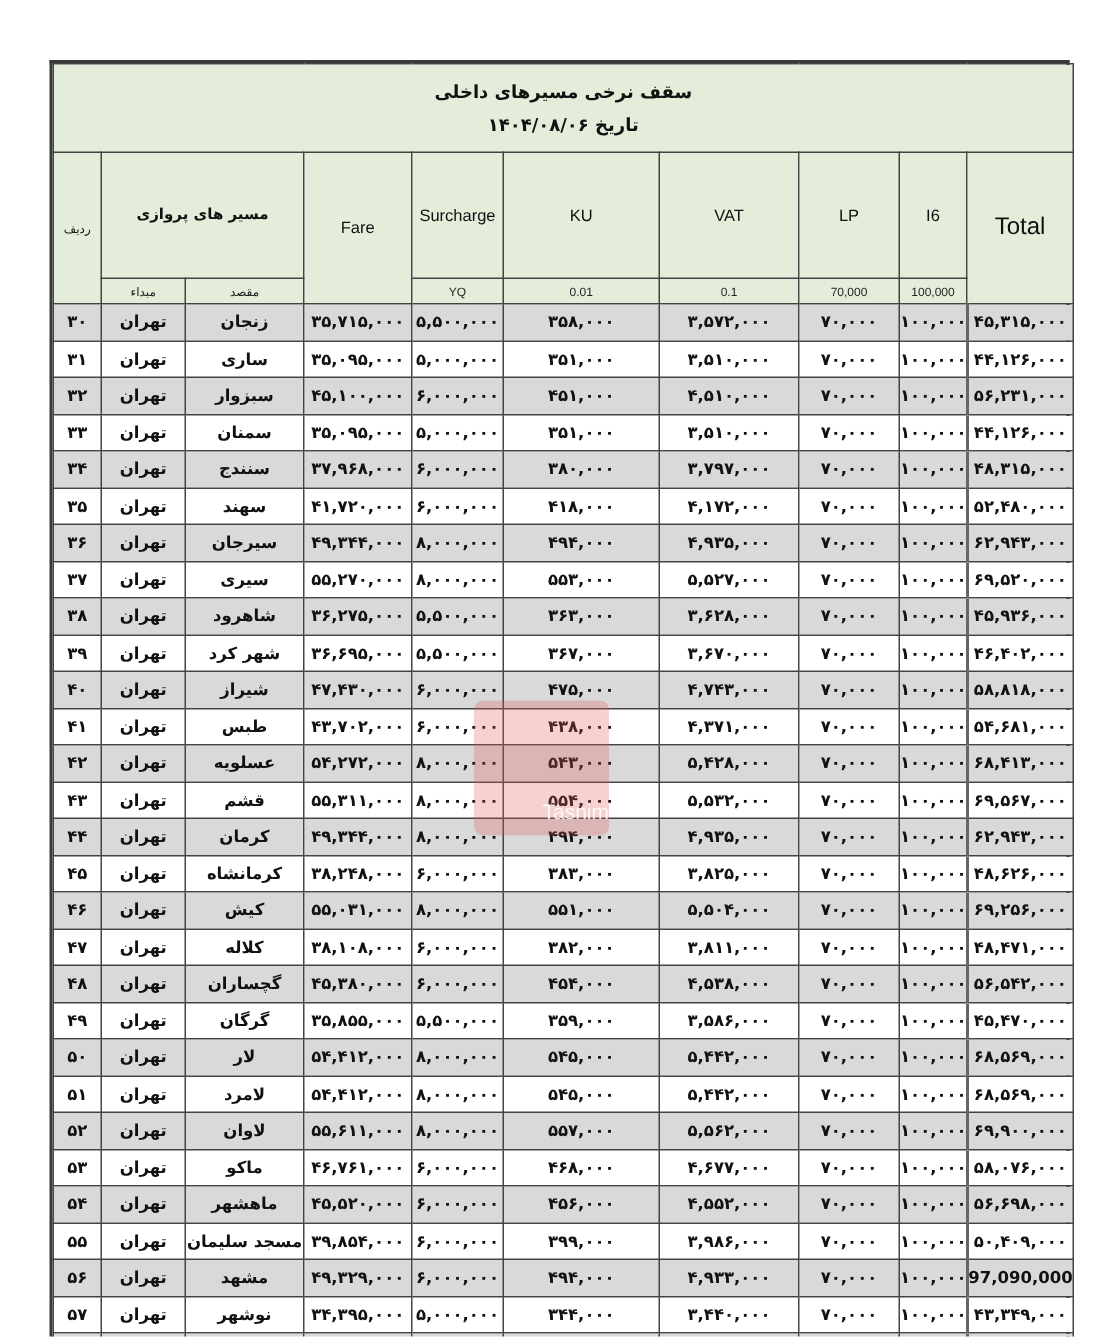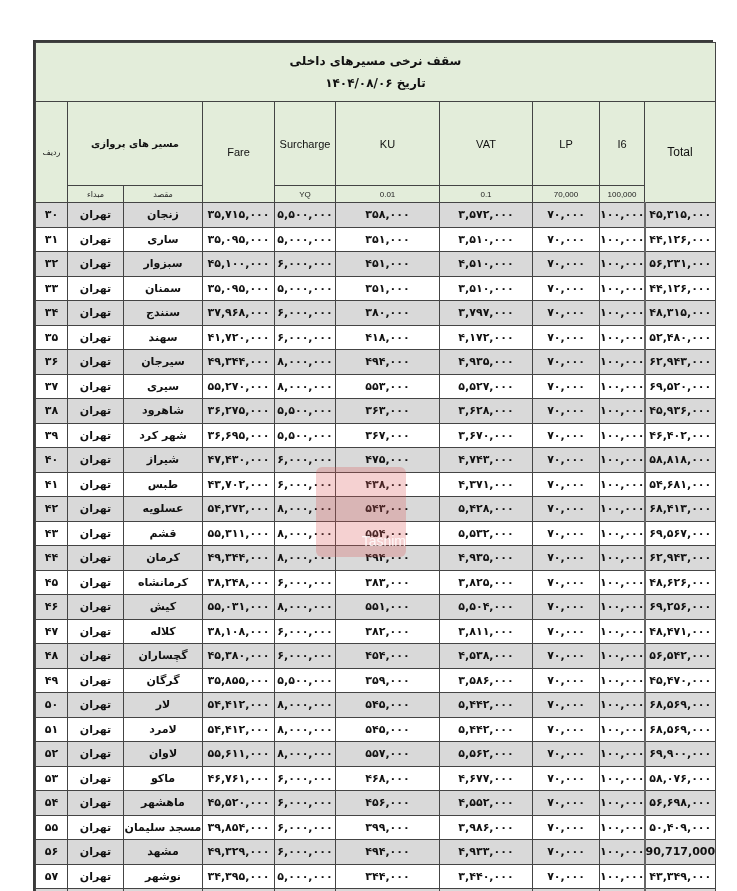--- a/index.html
+++ b/index.html
@@ -53,21 +53,21 @@
       </tr>
       <tr class="hdr-main">
         <td rowspan="2" class="hdr-fa" style="font-size:8px;font-weight:normal">ردیف</td>
         <td colspan="2" class="hdr-fa">مسیر های پروازی</td>
         <td rowspan="2" class="hdr">Fare</td>
         <td class="hdr">Surcharge</td>
         <td class="hdr">KU</td>
         <td class="hdr">VAT</td>
         <td class="hdr">LP</td>
         <td class="hdr">I6</td>
-        <td rowspan="2" class="hdr" style="font-size:12px">Total</td>
+        <td rowspan="2" class="hdr" style="font-size:16px">Total</td>
       </tr>
       <tr>
         <td class="sub-fa">مبداء</td>
         <td class="sub-fa">مقصد</td>
         <td class="sub">YQ</td>
         <td class="sub">0.01</td>
         <td class="sub">0.1</td>
         <td class="sub">70,000</td>
         <td class="sub">100,000</td>
       </tr>
@@ -388,21 +388,21 @@
         <tr class="row odd">
           <td>۵۶</td>
           <td class="fa">تهران</td>
           <td class="fa">مشهد</td>
           <td>۴۹,۳۲۹,۰۰۰</td>
           <td>۶,۰۰۰,۰۰۰</td>
           <td>۴۹۴,۰۰۰</td>
           <td>۴,۹۳۳,۰۰۰</td>
           <td>۷۰,۰۰۰</td>
           <td>۱۰۰,۰۰۰</td>
-          <td class="total">90,717,000</td>
+          <td class="total">97,090,000</td>
         </tr>
         <tr class="row even">
           <td>۵۷</td>
           <td class="fa">تهران</td>
           <td class="fa">نوشهر</td>
           <td>۳۴,۳۹۵,۰۰۰</td>
           <td>۵,۰۰۰,۰۰۰</td>
           <td>۳۴۴,۰۰۰</td>
           <td>۳,۴۴۰,۰۰۰</td>
           <td>۷۰,۰۰۰</td>

